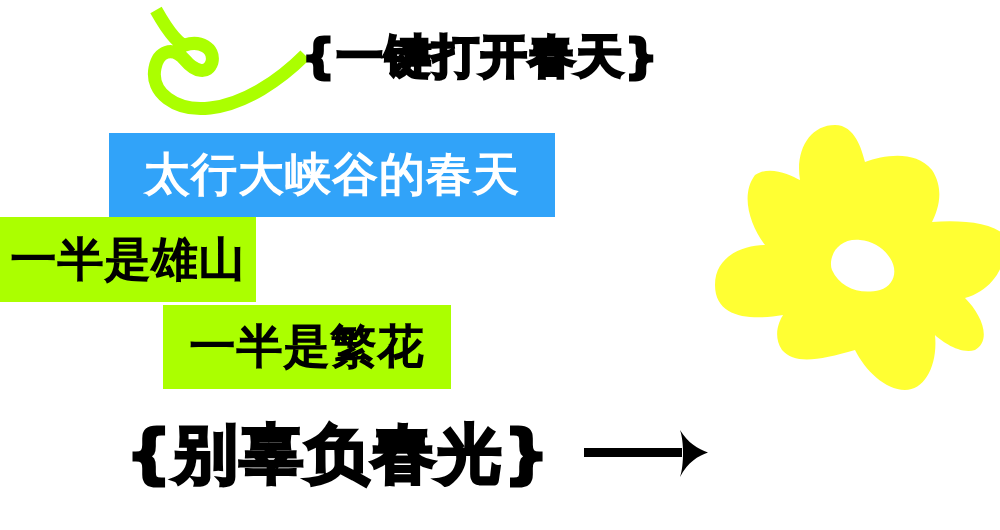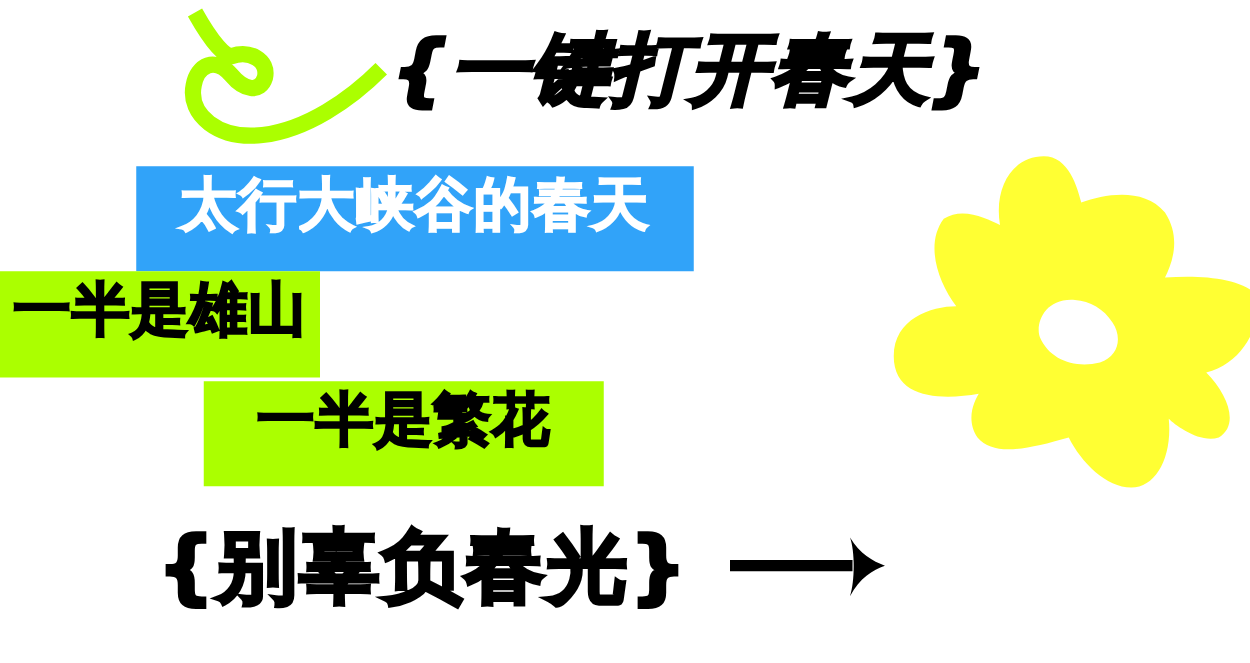--- a/index.html
+++ b/index.html
@@ -7,38 +7,38 @@
       width: 1000px; height: 530px; position: relative; overflow: hidden;
       background: #ffffff;
       font-family: "DejaVu Sans", "Liberation Sans", sans-serif;
     }
     .abs { position: absolute; }
     .headline {
       font-weight: 900; color: #000;
       white-space: nowrap; letter-spacing: 2px;
       -webkit-text-stroke: 3px #000;
     }
-    #title { left: 314px; top: 6px; font-size: 62px; line-height: 100px; font-style: italic; }
+    #title { left: 302px; top: 6px; font-size: 46px; line-height: 100px; }
     #footer { left: 126px; top: 404px; font-size: 64px; line-height: 100px; }
     .box {
-      display: flex; align-items: flex-start; justify-content: center;
-      font-weight: 700; white-space: nowrap;
+      display: flex; align-items: center; justify-content: center;
+      font-weight: 400; white-space: nowrap;
     }
     #blue-box {
       left: 109px; top: 133px; width: 446px; height: 84px;
       background: #31a3f9; color: #ffffff; font-size: 46px;
       -webkit-text-stroke: 1.5px #ffffff; letter-spacing: 1px;
     }
     #green-box-1 {
       left: 0; top: 217px; width: 256px; height: 85px;
       background: #abff00; color: #000; font-size: 46px;
       -webkit-text-stroke: 2px #000; letter-spacing: 1px;
     }
     #green-box-2 {
-      left: 163px; top: 305px; width: 320px; height: 84px;
+      left: 163px; top: 305px; width: 288px; height: 84px;
       background: #abff00; color: #000; font-size: 46px;
       -webkit-text-stroke: 2px #000; letter-spacing: 1px;
     }
     svg { position: absolute; overflow: visible; }
   </style>
 </head>
 <body>
 
 <svg style="left:0;top:0;" width="1000" height="530">
   <path d="M156,10 C170,35 180,45 185,45 C200,40 215,48 212,62 C208,75 195,72 185,60

